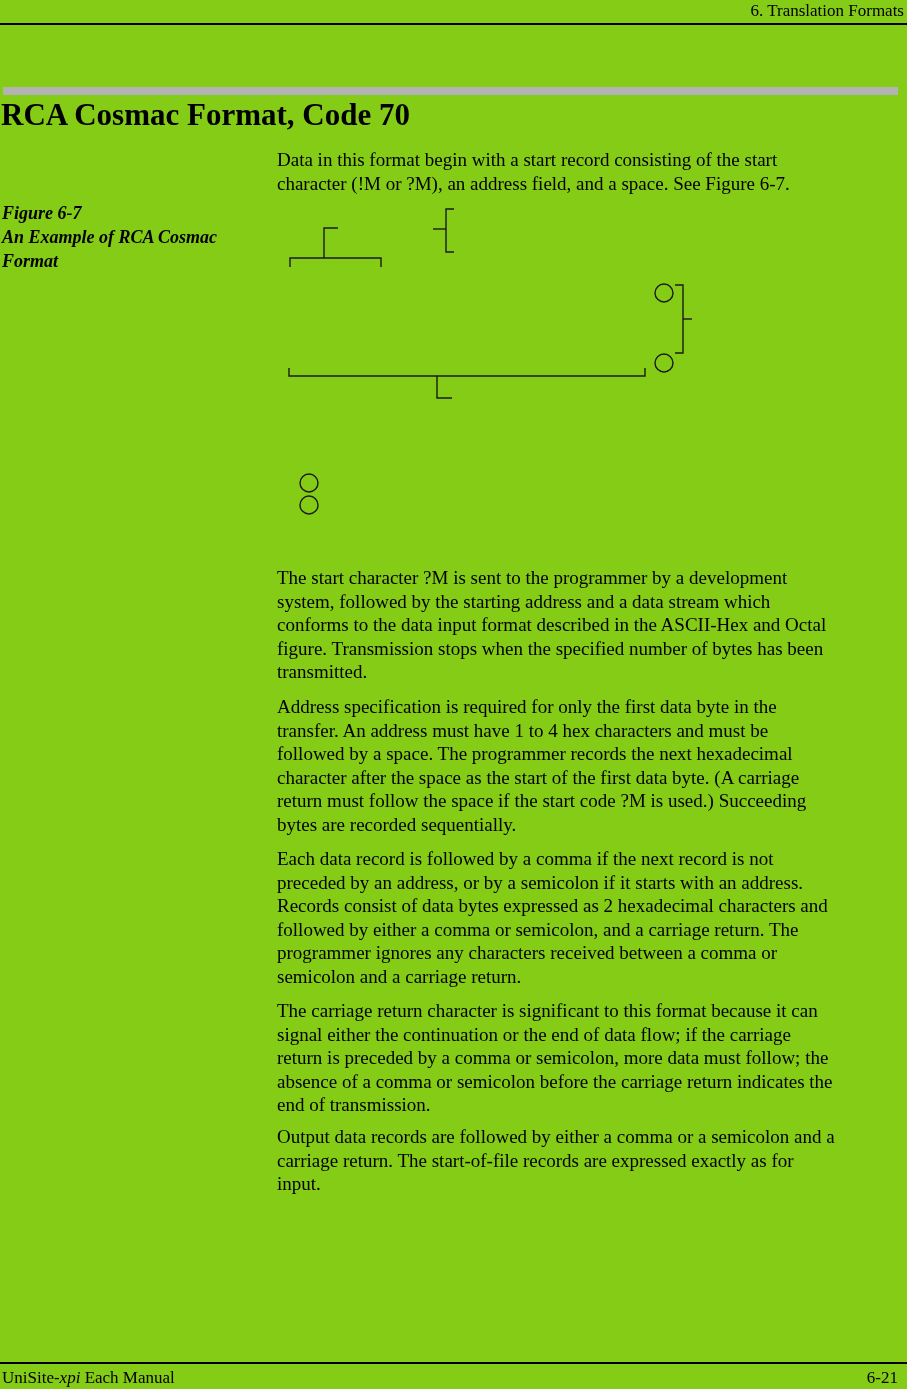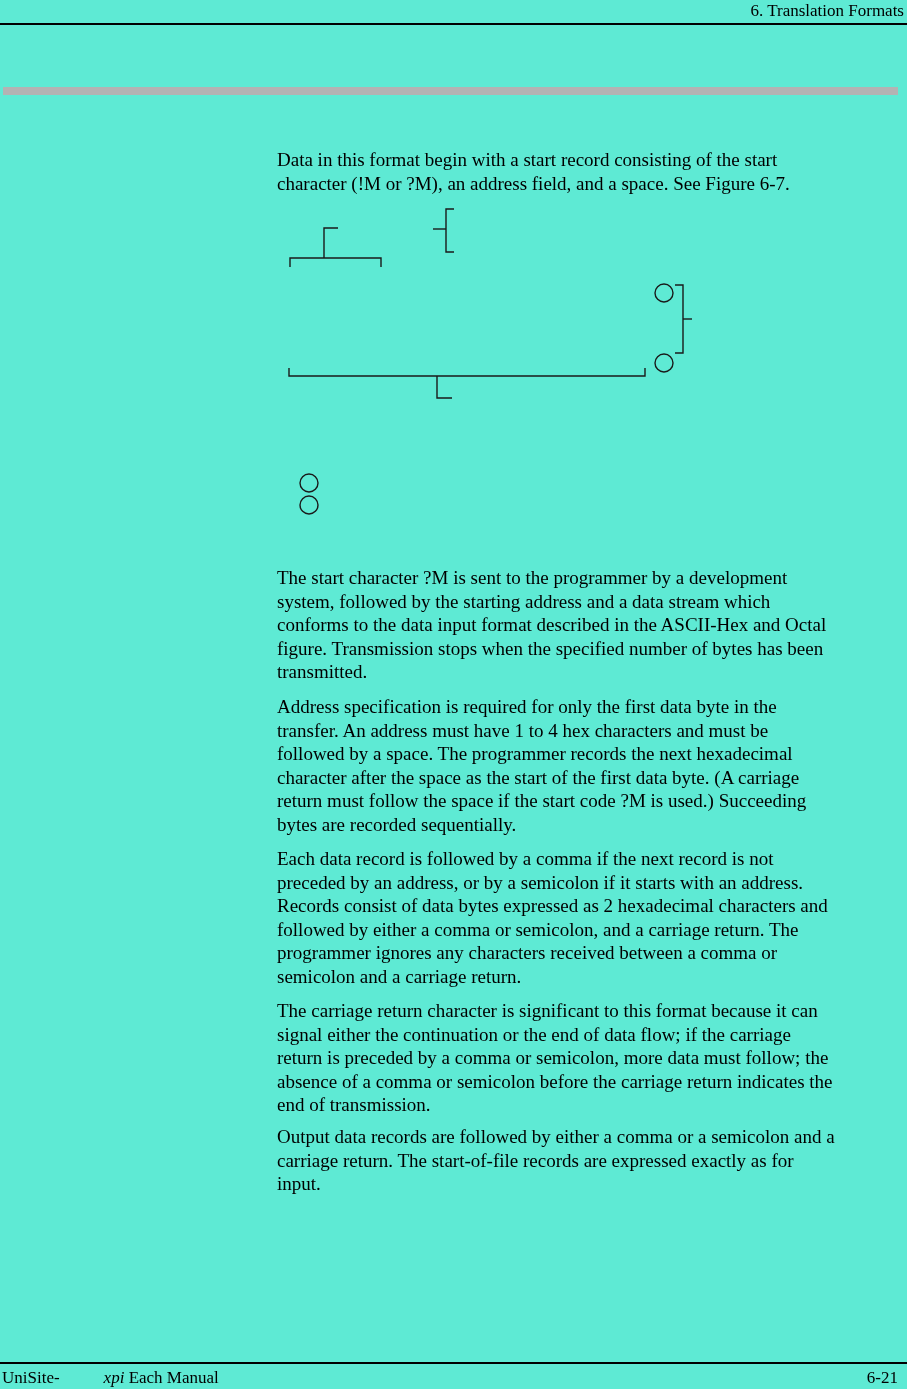--- a/index.html
+++ b/index.html
@@ -1,19 +1,19 @@
 <!DOCTYPE html>
 <html><head>
 <meta charset="utf-8">
 <style>
   html, body { margin:0; padding:0; background:#ffffff; }
   .page {
     position:relative;
     width:907px; height:1389px;
-    background:#5eead4;
+    background:#84cc16;
     color:#000000;
     font-family:"Liberation Serif","DejaVu Serif",serif;
     overflow:hidden;
   }
   .header-chapter {
     position:absolute; top:0px; right:3px;
     font-size:17px; line-height:22px;
   }
   .header-rule {
     position:absolute; top:23px; left:0; width:907px; height:2px;
@@ -50,35 +50,39 @@
   #p-records { top:847px; }
   #p-cr      { top:999px; }
   #p-output  { top:1125px; }
   .footer-rule {
     position:absolute; top:1362px; left:0; width:907px; height:2px;
     background:#000000;
   }
   .footer-left {
     position:absolute; left:2px; top:1367px; font-size:17px; line-height:22px;
   }
-  .footer-left .it { font-style:italic;margin-left:44px; }
+  .footer-left .it { font-style:italic; }
   .footer-page {
     position:absolute; right:9px; top:1367px; font-size:17px; line-height:22px;
   }
 </style>
 </head>
 <body>
 
 <div class="page">
 
   <div class="header-chapter">6. Translation Formats</div>
   <div class="header-rule"></div>
 
   <div class="section-bar"></div>
+  <h1 class="page-title">RCA Cosmac Format, Code 70</h1>
 
+  <div class="fig-caption">Figure 6-7
+An Example of RCA Cosmac
+Format</div>
 
   <svg class="figure-art" viewBox="0 0 440 335" xmlns="http://www.w3.org/2000/svg">
 
     <path d="M68,38 H54 V68"></path>
     <path d="M20,77 V68 H111 V77"></path>
 
     <path d="M184,19 H176 V62 H184"></path>
     <path d="M163,39 H176"></path>
 
     <circle cx="394" cy="103" r="9"></circle>

